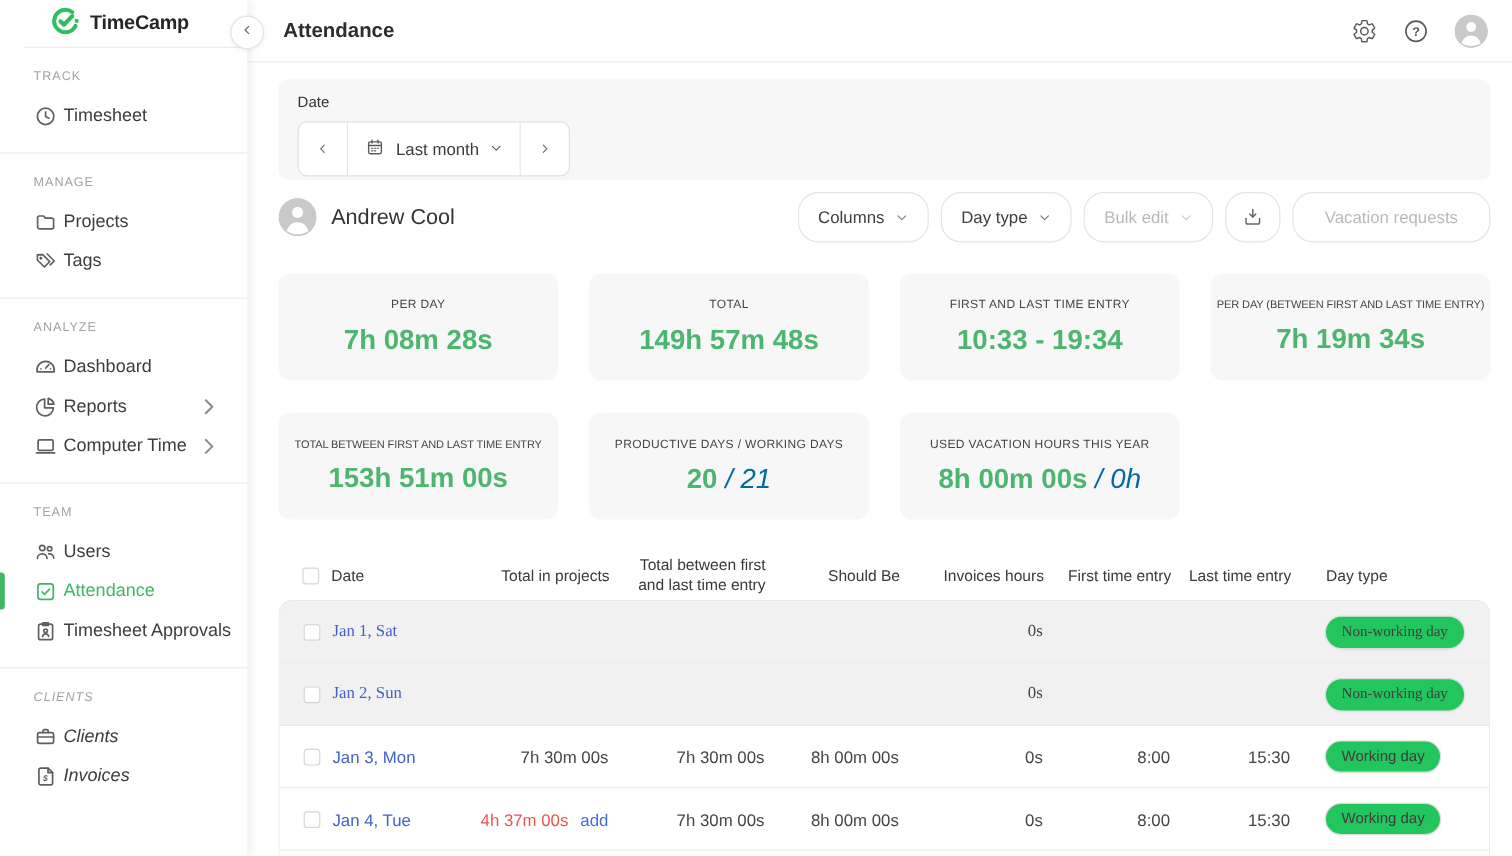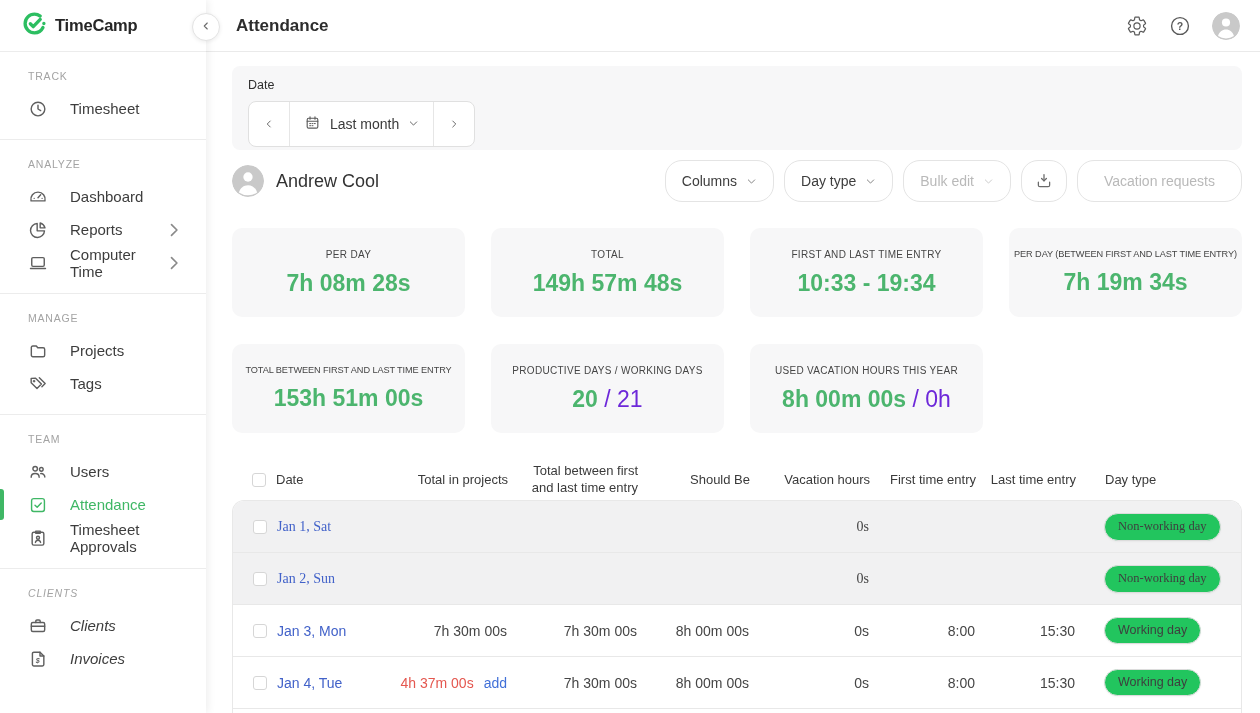--- a/index.html
+++ b/index.html
@@ -2,34 +2,34 @@
 <html><head>
 <meta charset="utf-8">
 <style>
   * { margin:0; padding:0; box-sizing:border-box; }
   html,body { width:1260px; height:713px; overflow:hidden; background:#fff;
     font-family:"Liberation Sans","DejaVu Sans",sans-serif; color:#3d3d3d; }
 
   
   .sidebar { position:fixed; left:0; top:0; bottom:0; width:206px; background:#fff;
     box-shadow:2px 0 8px rgba(0,0,0,.07); z-index:20; }
-  .side-header { height:52px; display:flex; align-items:center; padding-left:22px;
-    border-bottom:1px solid #ececec; position:relative; }
+  .side-header { height:40px; display:flex; align-items:center; padding-left:22px;
+    border-bottom:1px solid #ececec; position:relative;margin-left:20px; }
   .brand { display:flex; align-items:center; gap:8px; }
   .brand-name { font-size:16.5px; font-weight:700; color:#262626; letter-spacing:-.2px; }
   .collapse-btn { position:absolute; right:-14px; top:13px; width:28px; height:28px;
     border-radius:50%; background:#fff; border:1px solid #e3e3e3;
     box-shadow:0 1px 4px rgba(0,0,0,.08); display:flex; align-items:center;
     justify-content:center; cursor:pointer; z-index:25; }
   .side-section { padding:12px 0 14px; border-bottom:1px solid #ececec; }
   .side-section:last-child { border-bottom:none;font-style:italic; }
   .side-label { margin:6px 0 10px 28px; font-size:10.5px; color:#a3a3a3;
     letter-spacing:.8px; font-weight:500; }
   .side-item { height:33px; display:flex; align-items:center; padding-left:28px;
-    gap:22px; font-size:15px; color:#3d3d3d; position:relative; cursor:pointer; }
+    gap:5px; font-size:15px; color:#3d3d3d; position:relative; cursor:pointer; }
   .side-item svg { width:20px; height:20px; flex:0 0 auto; }
   .side-item .stroke { stroke:#5f5f5f; }
   .side-item.active { color:#3fb765; }
   .side-item.active .stroke { stroke:#3fb765; }
   .side-item.active::before { content:""; position:absolute; left:0; top:1px;
     width:4px; height:31px; background:#3fb765; border-radius:0 3px 3px 0; }
   .side-chevron { margin-left:auto; margin-right:22px; }
 
   
   .main { margin-left:206px; height:713px; }
@@ -66,21 +66,21 @@
   
   .stats-grid { margin-top:28px; display:grid; grid-template-columns:repeat(4,1fr);
     gap:27px 26px; }
   .stats-grid + .stats-grid { margin-top:27px; }
   .stat-card { background:#f7f7f8; border-radius:10px; height:89px; display:flex;
     flex-direction:column; align-items:center; justify-content:center; gap:10px;
     overflow:hidden; padding:0 4px; }
   .stat-label { font-size:10px; color:#454545; letter-spacing:.3px; font-weight:500;
     white-space:nowrap; }
   .stat-value { font-size:23px; color:#4cb56e; font-weight:600; white-space:nowrap; }
-  .stat-secondary { color:#6d28d9; font-weight:400; }
+  .stat-secondary { color:#0369a1; font-weight:400;font-style:italic; }
 
   
   .attendance-table { margin-top:27px; }
   .tgrid { display:grid;
     grid-template-columns:44px 1fr 110px 130px 112px 120px 106px 100px 164px;
     align-items:center; }
   .thead { height:40px; font-size:13px; color:#3a3a3a; }
   .thead .cell { line-height:1.3; }
   .cell { padding-right:2px; }
   .cell.c-check { padding-left:20px; }
@@ -132,20 +132,45 @@
               <g class="stroke" stroke-width="1.7" stroke-linecap="round" stroke-linejoin="round" fill="none">
                 <circle cx="12" cy="12" r="8.2"></circle>
                 <path d="M12 7.5V12l3.2 1.9"></path>
               </g>
             </svg>
           </span>
           <span>Timesheet</span>
         </div>
       </div>
       <div class="side-section">
+        <div class="side-label">MANAGE</div>
+        <div class="side-item">
+          <span style="display: flex;">
+            <svg viewBox="0 0 24 24">
+              <g class="stroke" stroke-width="1.7" stroke-linecap="round" stroke-linejoin="round" fill="none">
+                <path d="M4 7.3V17a1.8 1.8 0 0 0 1.8 1.8h12.4A1.8 1.8 0 0 0 20 17V9.9a1.8 1.8 0 0 0-1.8-1.8h-6.5L10 6H5.8A1.8 1.8 0 0 0 4 7.3Z"></path>
+              </g>
+            </svg>
+          </span>
+          <span>Projects</span>
+        </div>
+        <div class="side-item">
+          <span style="display: flex;">
+            <svg viewBox="0 0 24 24">
+              <g class="stroke" stroke-width="1.7" stroke-linecap="round" stroke-linejoin="round" fill="none">
+                <path d="M3.8 5.2v5.2l7 7 5.3-5.3-7-7Z"></path>
+                <path d="M13.6 4.4l7 7-3.9 3.9"></path>
+              </g>
+              <circle cx="7.3" cy="8.6" r="1.1" fill="#5f5f5f" class="stroke" stroke="none"></circle>
+            </svg>
+          </span>
+          <span>Tags</span>
+        </div>
+      </div>
+      <div class="side-section">
         <div class="side-label">ANALYZE</div>
         <div class="side-item">
           <span style="display: flex;">
             <svg viewBox="0 0 24 24">
               <g class="stroke" stroke-width="1.7" stroke-linecap="round" stroke-linejoin="round" fill="none">
                 <path d="M3.6 16.6a8.6 8.6 0 1 1 16.8 0Z"></path>
                 <path d="M12 13l3.2-3.6"></path>
                 <path d="M7.4 13.6h.01M16.9 13.6h.01"></path>
               </g>
             </svg>
@@ -176,45 +201,20 @@
                 <path d="M3 18.5h18"></path>
               </g>
             </svg>
           </span>
           <span>Computer Time</span>
           <span class="side-chevron" style="display: flex;">
             <svg viewBox="0 0 24 24" width="12" height="12">
               <path d="M9 5.5l6.5 6.5L9 18.5" stroke="#8a8a8a" stroke-width="2" stroke-linecap="round" stroke-linejoin="round" fill="none"></path>
             </svg>
           </span>
-        </div>
-      </div>
-      <div class="side-section">
-        <div class="side-label">MANAGE</div>
-        <div class="side-item">
-          <span style="display: flex;">
-            <svg viewBox="0 0 24 24">
-              <g class="stroke" stroke-width="1.7" stroke-linecap="round" stroke-linejoin="round" fill="none">
-                <path d="M4 7.3V17a1.8 1.8 0 0 0 1.8 1.8h12.4A1.8 1.8 0 0 0 20 17V9.9a1.8 1.8 0 0 0-1.8-1.8h-6.5L10 6H5.8A1.8 1.8 0 0 0 4 7.3Z"></path>
-              </g>
-            </svg>
-          </span>
-          <span>Projects</span>
-        </div>
-        <div class="side-item">
-          <span style="display: flex;">
-            <svg viewBox="0 0 24 24">
-              <g class="stroke" stroke-width="1.7" stroke-linecap="round" stroke-linejoin="round" fill="none">
-                <path d="M3.8 5.2v5.2l7 7 5.3-5.3-7-7Z"></path>
-                <path d="M13.6 4.4l7 7-3.9 3.9"></path>
-              </g>
-              <circle cx="7.3" cy="8.6" r="1.1" fill="#5f5f5f" class="stroke" stroke="none"></circle>
-            </svg>
-          </span>
-          <span>Tags</span>
         </div>
       </div>
       <div class="side-section">
         <div class="side-label">TEAM</div>
         <div class="side-item">
           <span style="display: flex;">
             <svg viewBox="0 0 24 24">
               <g class="stroke" stroke-width="1.7" stroke-linecap="round" stroke-linejoin="round" fill="none">
                 <circle cx="8.6" cy="8" r="2.7"></circle>
                 <path d="M3.8 18.3c0-2.6 2.1-4.5 4.8-4.5s4.8 1.9 4.8 4.5"></path>
@@ -417,21 +417,21 @@
 
     <div class="attendance-table">
       <div class="tgrid thead" id="table-head">
           <div class="cell c-check">
             <div class="checkbox"></div>
           </div>
           <div class="cell c-date">Date</div>
           <div class="cell c-num">Total in projects</div>
           <div class="cell c-num">Total between first and last time entry</div>
           <div class="cell c-num">Should Be</div>
-          <div class="cell c-num">Vacation hours</div>
+          <div class="cell c-num">Invoices hours</div>
           <div class="cell c-num">First time entry</div>
           <div class="cell c-num">Last time entry</div>
           <div class="cell c-daytype">Day type</div>
         </div>
       <div class="tbody" id="table-body">
           <div class="tgrid trow nonworking">
             <div class="cell c-check">
               <div class="checkbox"></div>
             </div>
             <div class="cell c-date"><span class="date-link">Jan 1, Sat</span></div>

